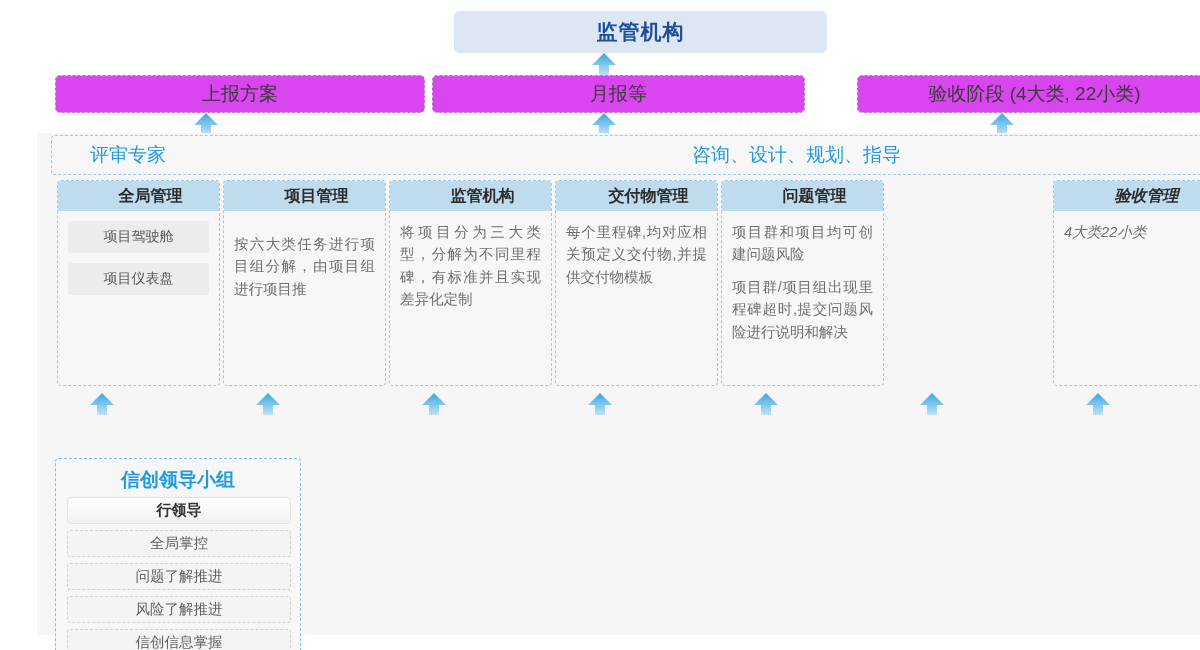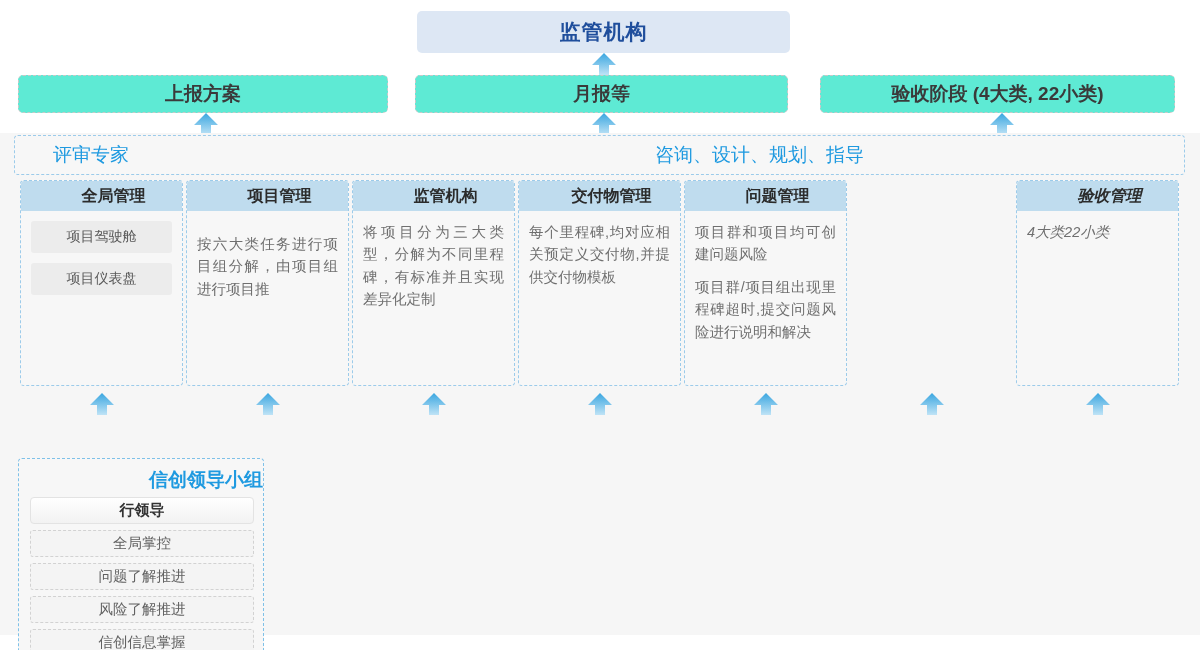--- a/index.html
+++ b/index.html
@@ -9,40 +9,40 @@
     background: #ffffff;
     font-family: "Liberation Sans", "DejaVu Sans", sans-serif;
     overflow: hidden;
   }
   #root {
     position: relative;
     width: 1200px; height: 650px;
     background: #ffffff;
   }
   
-  .abs { position: absolute; }
+  .abs { position: absolute; margin-left: 37px; }
   .ctr { display: flex; align-items: center; justify-content: center; }
 
   
   .regulator {
     background: #dde7f4;
     border-radius: 5px;
     color: #1f4e9c;
     font-weight: bold;
     font-size: 21px;
     letter-spacing: 1px;
   }
 
   
   .report-box {
-    background: #5eead4;
+    background: #d946ef;
     border: 1px dashed #c8c8c8;
     border-radius: 5px;
     color: #3a3a3a;
-    font-weight: bold;
+    font-weight: normal;
     font-size: 19px;
   }
 
   
   .gray-panel {
     background: #f6f6f6;
   }
 
   
   .banner {
@@ -114,21 +114,21 @@
     background: #f7f7f7;
     position: relative;
   }
   .group-title {
     position: absolute;
     top: 8px;
     color: #1f9ae0;
     font-weight: bold;
     font-size: 19px;
     width: 100%;
-    text-align: right;
+    text-align: center;
     left: 0;
   }
   .role-head {
     background: linear-gradient(#ffffff, #f2f2f2);
     border: 1px solid #e3e3e3;
     border-radius: 4px;
     color: #333333;
     font-weight: bold;
     font-size: 15px;
     height: 27px;
@@ -166,21 +166,21 @@
       <stop offset="0%" stop-color="#bfe3f6"></stop>
           <stop offset="100%" stop-color="#3aa6e0"></stop>
     </linearGradient>
       </defs>
     <polygon points="12,0 24,12 17,12 17,22 7,22 7,12 0,12" fill="url(#ag1)"></polygon>
   </svg>
 
   <div class="abs ctr report-box" style="left:18px; top:75px; width:370px; height:38px;">
     <span>上报方案</span>
   </div>
-  <div class="abs ctr report-box" style="left:415px; top:75px; width:373px; height:38px;">
+  <div class="abs ctr report-box" style="left:395px; top:75px; width:373px; height:38px;">
     <span>月报等</span>
   </div>
   <div class="abs ctr report-box" style="left:820px; top:75px; width:355px; height:38px;">
     <span>验收阶段 (4大类, 22小类)</span>
   </div>
 
   <svg class="arrow" style="left:194px; top:113px;" width="24" height="22" viewBox="0 0 24 22">
     <polygon points="12,0 24,12 17,12 17,22 7,22 7,12 0,12" fill="url(#ag1)"></polygon>
   </svg>
   <svg class="arrow" style="left:592px; top:113px;" width="24" height="22" viewBox="0 0 24 22">

